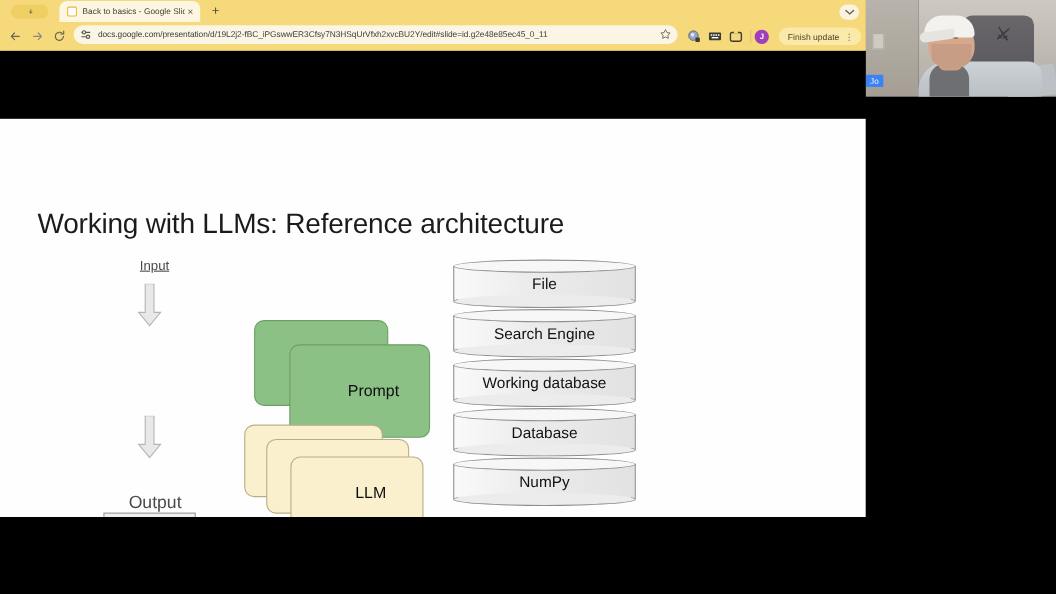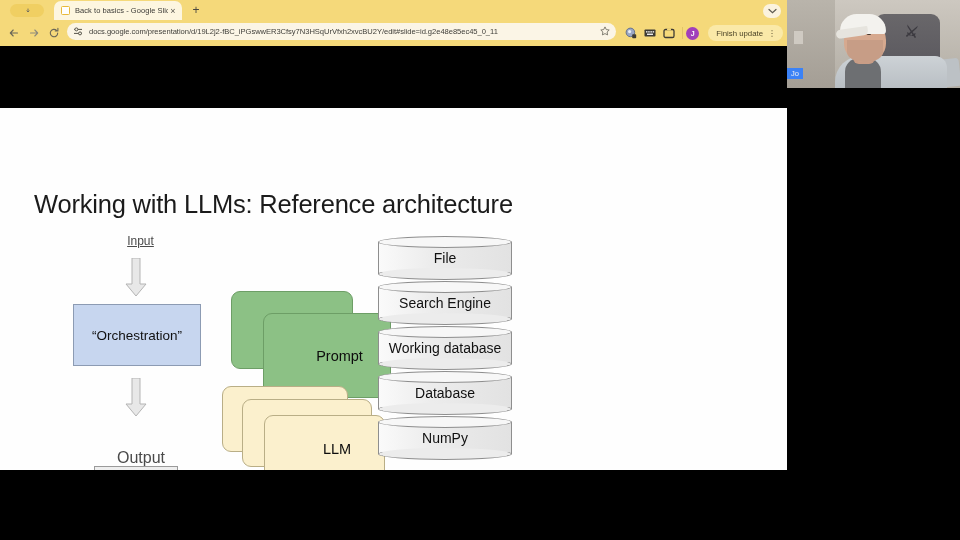--- a/index.html
+++ b/index.html
@@ -157,21 +157,21 @@
     font-size:14.5px; color:#0d0d0d;padding-left:25px;
   }
   .card.green  { background:#8cc185; border-color:#6d9e66; }
   .card.yellow { background:#fbf0cd; border-color:#b9ae86; }
 
   .stack-prompt { left:231px; top:183px; width:160px; height:110px; }
   .stack-llm    { left:222px; top:278px; width:170px; height:110px; }
 
   
   .cyl {
-    position:absolute; left:378px; width:134px; height:44px;
+    position:absolute; left:412px; width:166px; height:44px;
   }
   .cyl .body {
     position:absolute; left:0; top:6px; width:100%; height:32px;
     background:linear-gradient(to right,#fafafa 0%,#ececec 40%,#e2e2e2 100%);
     border-left:1px solid #8e8e8e; border-right:1px solid #8e8e8e;
   }
   .cyl .ellipse-top {
     position:absolute; left:0; top:0; width:100%; height:12px;
     border-radius:50%;
     background:#f7f7f7; border:1px solid #8e8e8e;
@@ -361,23 +361,20 @@
     <div class="slide-title">Working with LLMs: Reference architecture</div>
 
     <div class="lbl-input">Input</div>
 
     <div class="arrow arrow1">
       <svg width="22" height="40" viewBox="0 0 22 40">
         <path d="M7 0 H15 V26 H21 L11 38 L1 26 H7 Z" fill="#e8e8e8" stroke="#b4b4b4" stroke-width="1"></path>
       </svg>
     </div>
 
-    <div class="box-orch">
-      <span>“Orchestration”</span>
-    </div>
 
     <div class="arrow arrow2">
       <svg width="22" height="40" viewBox="0 0 22 40">
         <path d="M7 0 H15 V26 H21 L11 38 L1 26 H7 Z" fill="#e8e8e8" stroke="#b4b4b4" stroke-width="1"></path>
       </svg>
     </div>
 
     <div class="lbl-output">Output</div>
 
     <div class="box-eval">

